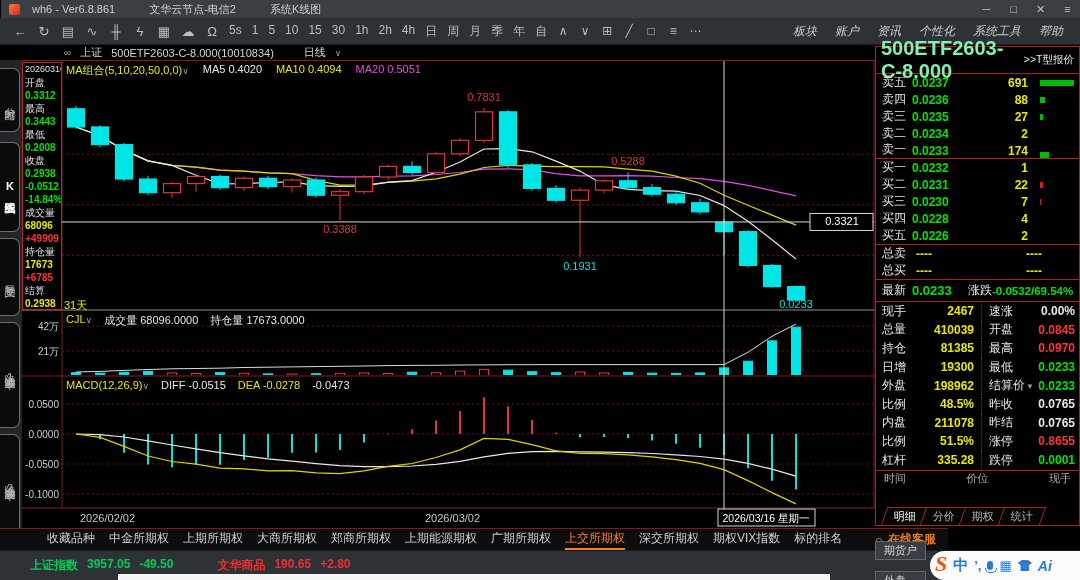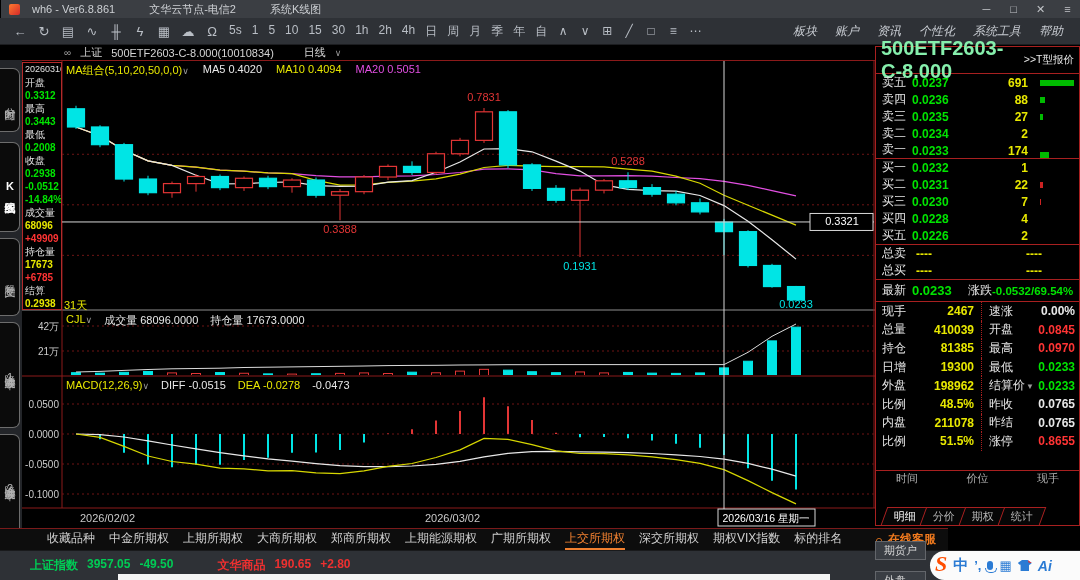--- a/index.html
+++ b/index.html
@@ -67,21 +67,21 @@
   .lt-chg-label{color:#e6e6e6;}
   .lt-chg{color:#00e400;font-weight:bold;font-size:11.5px;}
   .qp-grid{height:168px;}
   .gr-row{height:18.6px;display:flex;align-items:center;padding:0 4px 0 6px;}
   .gr-l1{width:32px;color:#e6e6e6;}
   .gr-v1{width:60px;text-align:right;font-weight:bold;}
   .gr-right{flex:1;display:flex;align-items:center;height:100%;border-left:1px dotted #a82020;margin-left:7px;padding-left:7px;}
   .gr-l2{width:48px;color:#e6e6e6;}
   .gr-arrow{color:#9a9a9a;font-size:8px;margin-left:1px;}
   .gr-v2{flex:1;text-align:right;font-weight:bold;}
-  .qp-tape{height:16px;display:flex;align-items:center;border-top:1px solid #a82020;color:#b0b0b0;font-size:11px;padding:0 20px;}
+  .qp-tape{height:16px;display:flex;align-items:center;border-top:1px solid #a82020;color:#b0b0b0;font-size:11px;padding:0 8px;}
   .tape-mid{flex:1;text-align:center;}
   .qp-empty{flex:1;}
   .qp-tabs{height:18px;display:flex;padding-left:8px;}
   .qp-tab{transform:skewX(-20deg);border:1px solid #a82020;border-bottom:none;padding:1px 9px 0;margin-right:-3px;background:#060606;}
   .qp-tab span{display:inline-block;transform:skewX(20deg);font-size:11px;color:#b5b5b5;}
   .qp-tab.active span{color:#fff;}
   
   .bottom-bar{position:absolute;left:0;top:528px;width:948px;height:22px;background:#0d0d0d;
               border-top:1px solid #7a1a1a;display:flex;align-items:center;padding-left:47px;gap:14px;font-size:12px;color:#d0d0d0;}
   .bb-tab{white-space:nowrap;padding-bottom:1px;}
@@ -404,21 +404,21 @@
         <div class="ln" style="color: rgb(224, 224, 224);">最高</div>
         <div class="ln v" style="color: rgb(0, 228, 0);">0.3443</div>
         <div class="ln" style="color: rgb(224, 224, 224);">最低</div>
         <div class="ln v" style="color: rgb(0, 228, 0);">0.2008</div>
         <div class="ln" style="color: rgb(224, 224, 224);">收盘</div>
         <div class="ln v" style="color: rgb(0, 228, 0);">0.2938</div>
         <div class="ln v" style="color: rgb(0, 228, 0);">-0.0512</div>
         <div class="ln v" style="color: rgb(0, 228, 0);">-14.84%</div>
         <div class="ln" style="color: rgb(224, 224, 224);">成交量</div>
         <div class="ln v" style="color: rgb(232, 232, 0);">68096</div>
-        <div class="ln v" style="color: rgb(255, 52, 52);">+49909</div>
+        <div class="ln v" style="color: rgb(255, 52, 52); text-align: center;">+49909</div>
         <div class="ln" style="color: rgb(224, 224, 224);">持仓量</div>
         <div class="ln v" style="color: rgb(232, 232, 0);">17673</div>
         <div class="ln v" style="color: rgb(255, 52, 52);">+6785</div>
         <div class="ln" style="color: rgb(224, 224, 224);">结算</div>
         <div class="ln v" style="color: rgb(232, 232, 0);">0.2938</div>
       </div>
   </div>
 
   <div class="quote-panel">
     <div class="qp-header">
@@ -573,20 +573,28 @@
             <span class="gr-l2">昨结</span>
             <span class="gr-v2" style="color: rgb(232, 232, 232);">0.0765</span>
           </span>
         </div>
         <div class="gr-row">
           <span class="gr-l1">比例</span>
           <span class="gr-v1" style="color: rgb(232, 232, 0);">51.5%</span>
           <span class="gr-right">
             <span class="gr-l2">涨停</span>
             <span class="gr-v2" style="color: rgb(255, 52, 52);">0.8655</span>
+          </span>
+        </div>
+        <div class="gr-row">
+          <span class="gr-l1">杠杆</span>
+          <span class="gr-v1" style="color: rgb(232, 232, 0);">335.28</span>
+          <span class="gr-right">
+            <span class="gr-l2">跌停</span>
+            <span class="gr-v2" style="color: rgb(0, 228, 0);">0.0001</span>
           </span>
         </div>
       </div>
     <div class="qp-tape">
       <span>时间</span>
       <span class="tape-mid">价位</span>
       <span>现手</span>
     </div>
     <div class="qp-empty"></div>
     <div class="qp-tabs" id="qp-tabs">

